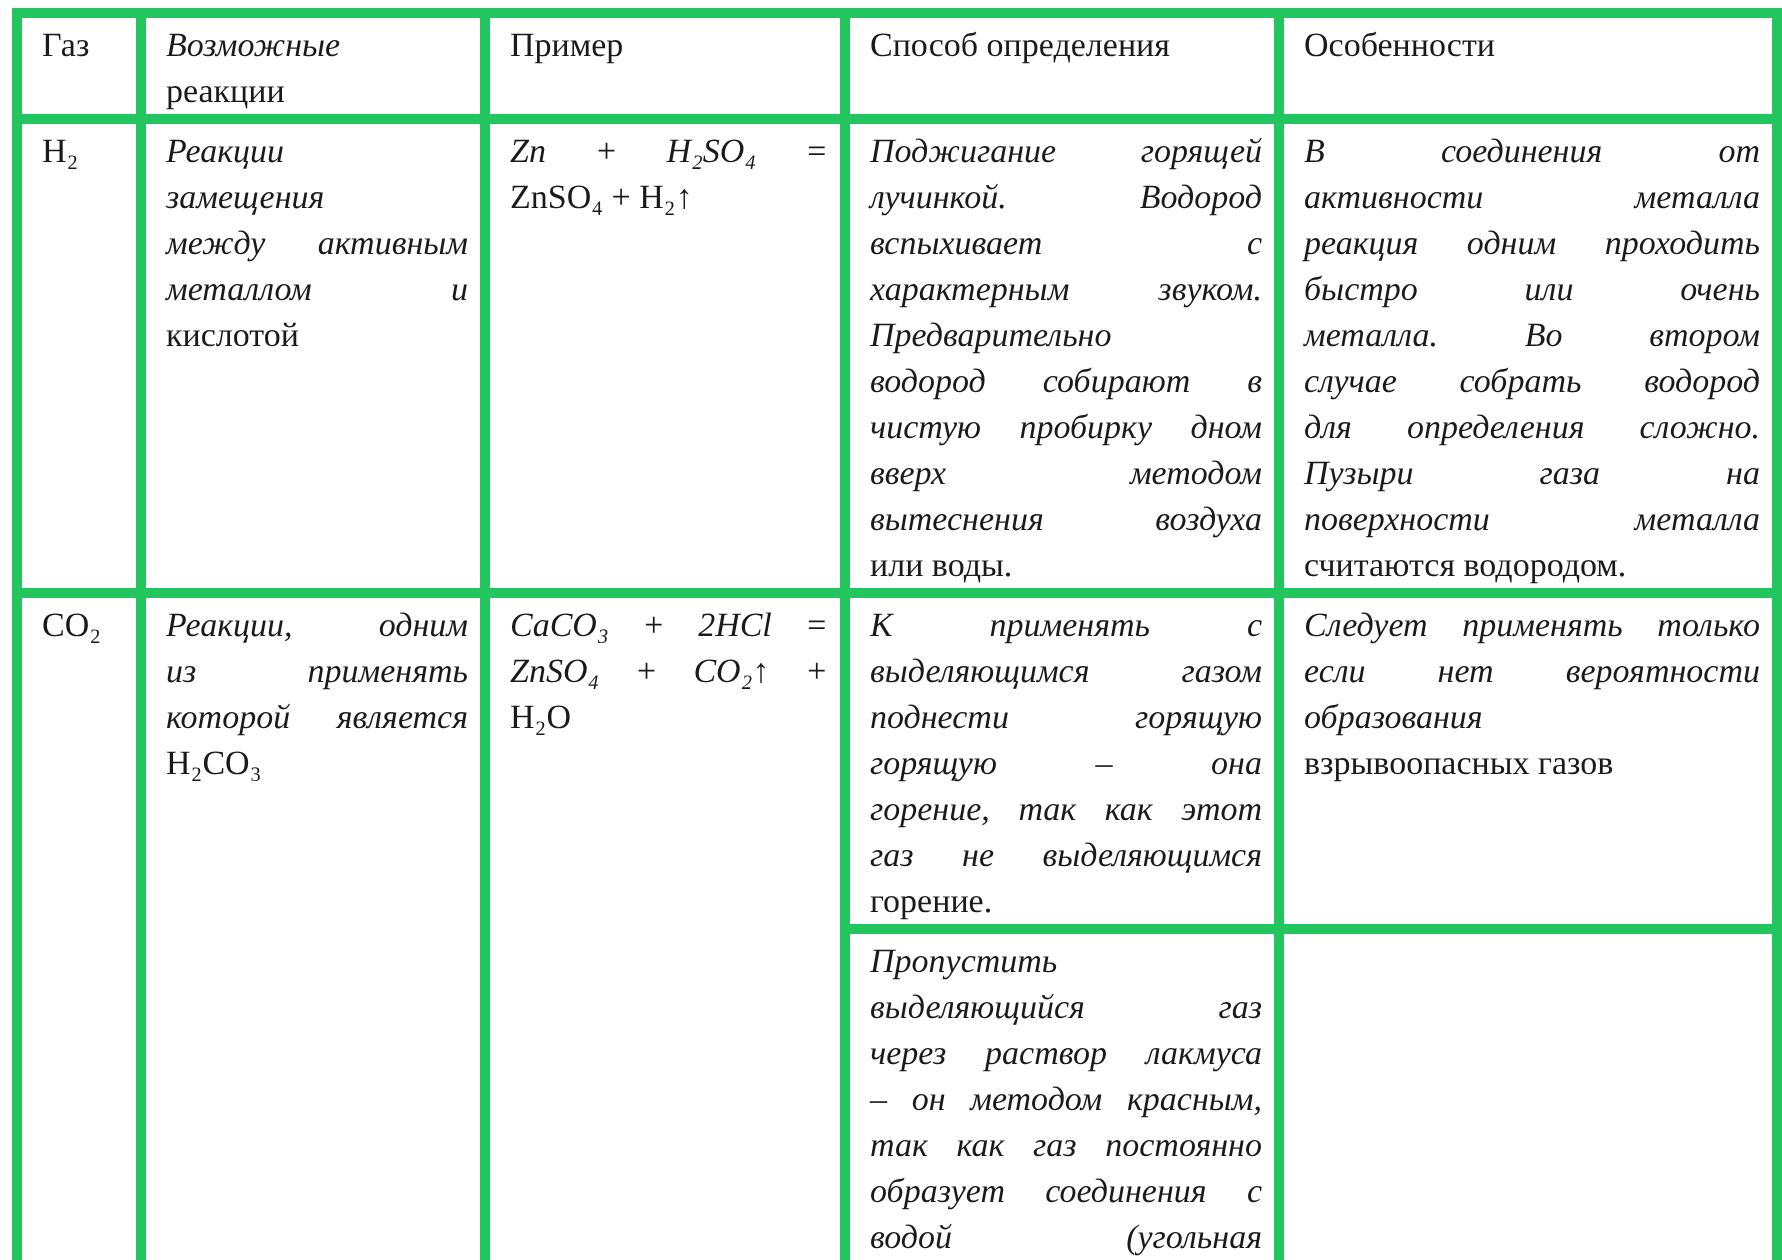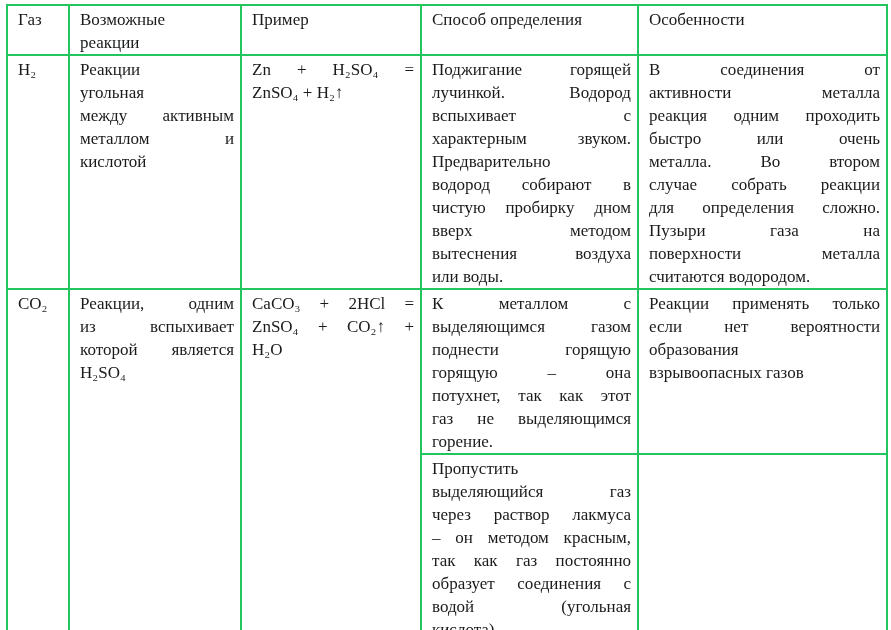--- a/index.html
+++ b/index.html
@@ -12,36 +12,37 @@
     font-size: 17px;
   }
   .page { position: relative; width: 891px; height: 630px; }
   table.gas-table {
     border-collapse: collapse;
     table-layout: fixed;
     width: 880px;
     margin: 4px 0 0 6px;
   }
   table.gas-table th, table.gas-table td {
-    border: 2px solid #22c55e;
+    border: 5px solid #22c55e;
     vertical-align: top;
     padding: 2px 6px 0 10px;
     font-weight: normal;
     text-align: left;
     overflow: hidden;
   }
   .fline {
     line-height: 23px;
     min-height: 23px;
     white-space: nowrap;
   }
   .fline.just {
     text-align: justify;
     text-align-last: justify;
     white-space: normal;
+    font-style: italic;
   }
 </style>
 </head>
 <body>
 
 <div class="page">
   <table class="gas-table">
     <colgroup>
       <col style="width:62px">
       <col style="width:172px">
@@ -69,21 +70,21 @@
             <div class="fline">Особенности</div>
           </th>
     </tr>
 
     <tr style="height:230px">
       <td>
             <div class="fline">H₂</div>
           </td>
       <td>
             <div class="fline just">Реакции</div>
-            <div class="fline just">угольная</div>
+            <div class="fline just">замещения</div>
             <div class="fline just">между активным</div>
             <div class="fline just">металлом и</div>
             <div class="fline">кислотой</div>
           </td>
       <td>
             <div class="fline just">Zn + H₂SO₄ =</div>
             <div class="fline">ZnSO₄ + H₂↑</div>
           </td>
       <td>
             <div class="fline just">Поджигание горящей</div>
@@ -96,54 +97,54 @@
             <div class="fline just">вверх методом</div>
             <div class="fline just">вытеснения воздуха</div>
             <div class="fline">или воды.</div>
           </td>
       <td>
             <div class="fline just">В соединения от</div>
             <div class="fline just">активности металла</div>
             <div class="fline just">реакция одним проходить</div>
             <div class="fline just">быстро или очень</div>
             <div class="fline just">металла. Во втором</div>
-            <div class="fline just">случае собрать реакции</div>
+            <div class="fline just">случае собрать водород</div>
             <div class="fline just">для определения сложно.</div>
             <div class="fline just">Пузыри газа на</div>
             <div class="fline just">поверхности металла</div>
             <div class="fline">считаются водородом.</div>
           </td>
     </tr>
 
     <tr style="height:164px">
       <td rowspan="2">
             <div class="fline">CO₂</div>
           </td>
       <td rowspan="2">
             <div class="fline just">Реакции, одним</div>
-            <div class="fline just">из вспыхивает</div>
+            <div class="fline just">из применять</div>
             <div class="fline just">которой является</div>
-            <div class="fline">H₂SO₄</div>
+            <div class="fline">H₂CO₃</div>
           </td>
       <td rowspan="2">
             <div class="fline just">CaCO₃ + 2HCl =</div>
             <div class="fline just">ZnSO₄ + CO₂↑ +</div>
             <div class="fline">H₂O</div>
           </td>
       <td>
-            <div class="fline just">К металлом с</div>
+            <div class="fline just">К применять с</div>
             <div class="fline just">выделяющимся газом</div>
             <div class="fline just">поднести горящую</div>
             <div class="fline just">горящую – она</div>
-            <div class="fline just">потухнет, так как этот</div>
+            <div class="fline just">горение, так как этот</div>
             <div class="fline just">газ не выделяющимся</div>
             <div class="fline">горение.</div>
           </td>
       <td>
-            <div class="fline just">Реакции применять только</div>
+            <div class="fline just">Следует применять только</div>
             <div class="fline just">если нет вероятности</div>
             <div class="fline just">образования</div>
             <div class="fline">взрывоопасных газов</div>
           </td>
     </tr>
 
     <tr style="height:181px">
       <td>
             <div class="fline just">Пропустить</div>
             <div class="fline just">выделяющийся газ</div>

